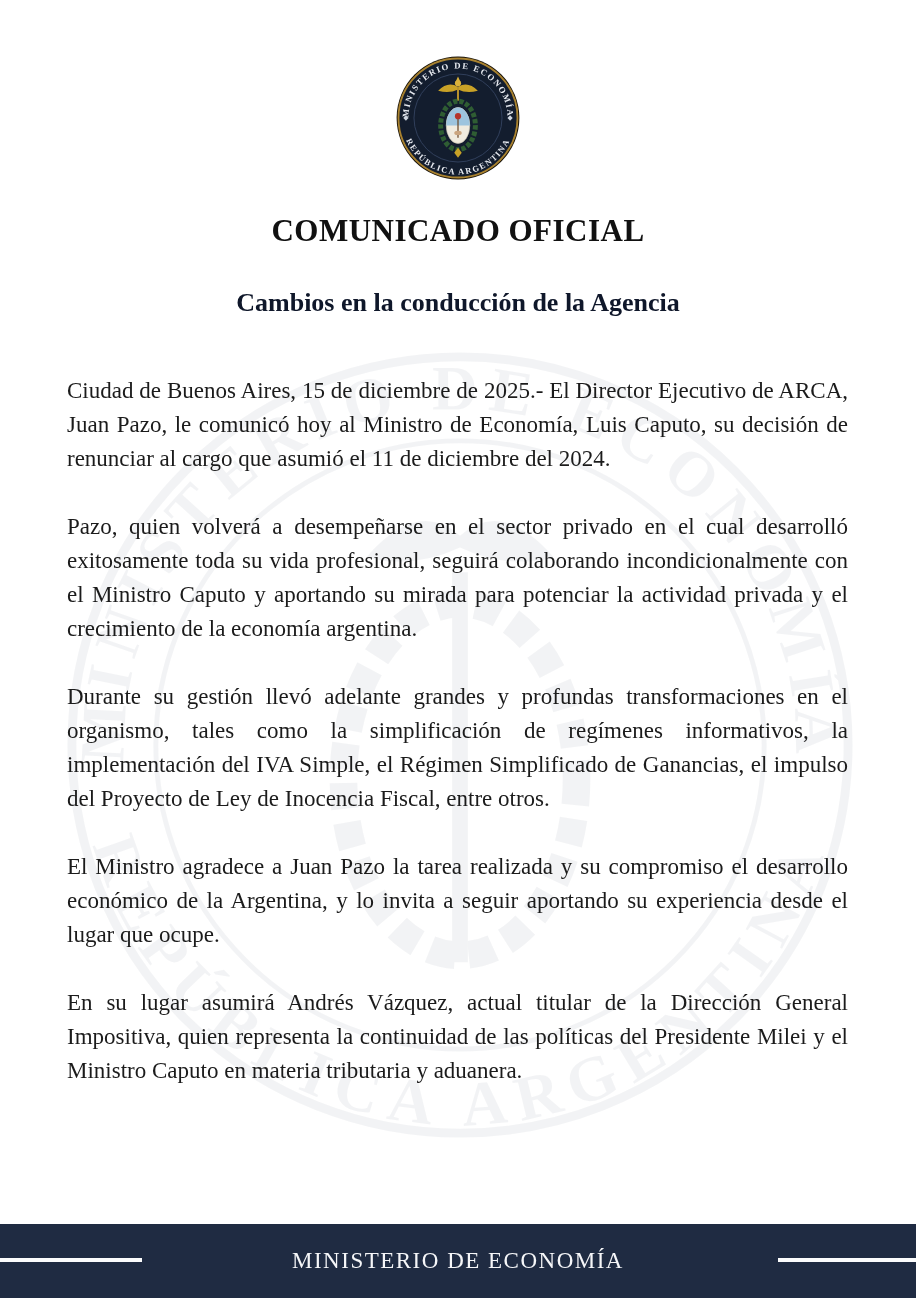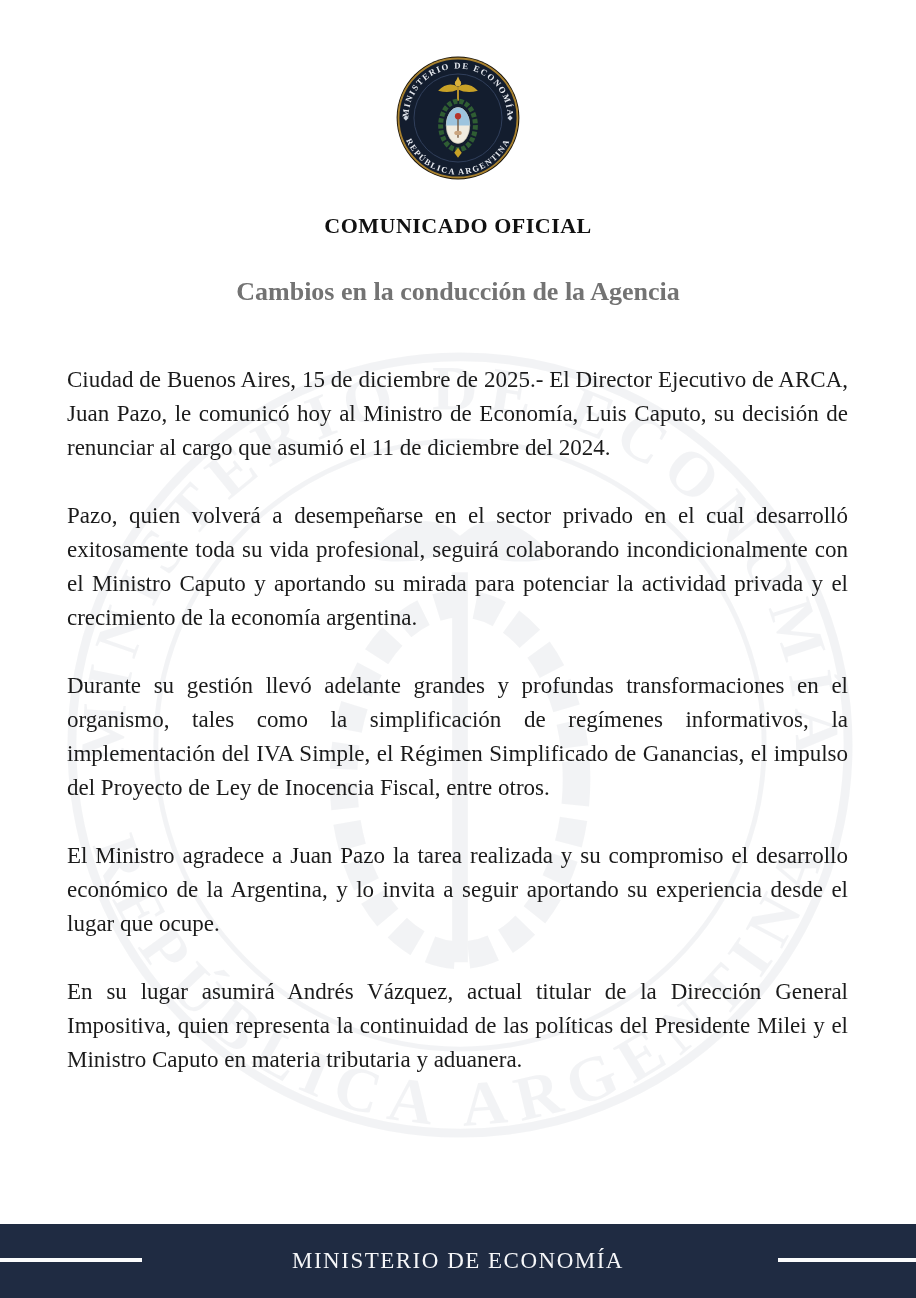--- a/index.html
+++ b/index.html
@@ -33,33 +33,33 @@
   }
   .seal-ring-text {
     fill: #e9ecf2;
     font-family: "Liberation Serif", "DejaVu Serif", serif;
     font-weight: bold;
     letter-spacing: 2.5px;
   }
   .title {
     margin: 33px 0 0 0;
     text-align: center;
-    font-size: 22px;
+    font-size: 31px;
     line-height: 1.15;
     font-weight: bold;
     letter-spacing: 0.5px;
     color: #111111;
   }
   .subtitle {
     margin: 32px 0 0 0;
     text-align: center;
     font-size: 26px;
     line-height: 43px;
     font-weight: bold;
-    color: #737373;
+    color: #0f172a;
   }
   .body-text {
     margin: 50px 68px 0 67px;
   }
   .body-text p {
     margin: 0 0 34px 0;
     font-size: 23px;
     line-height: 34px;
     text-align: justify;
     text-justify: inter-word;

